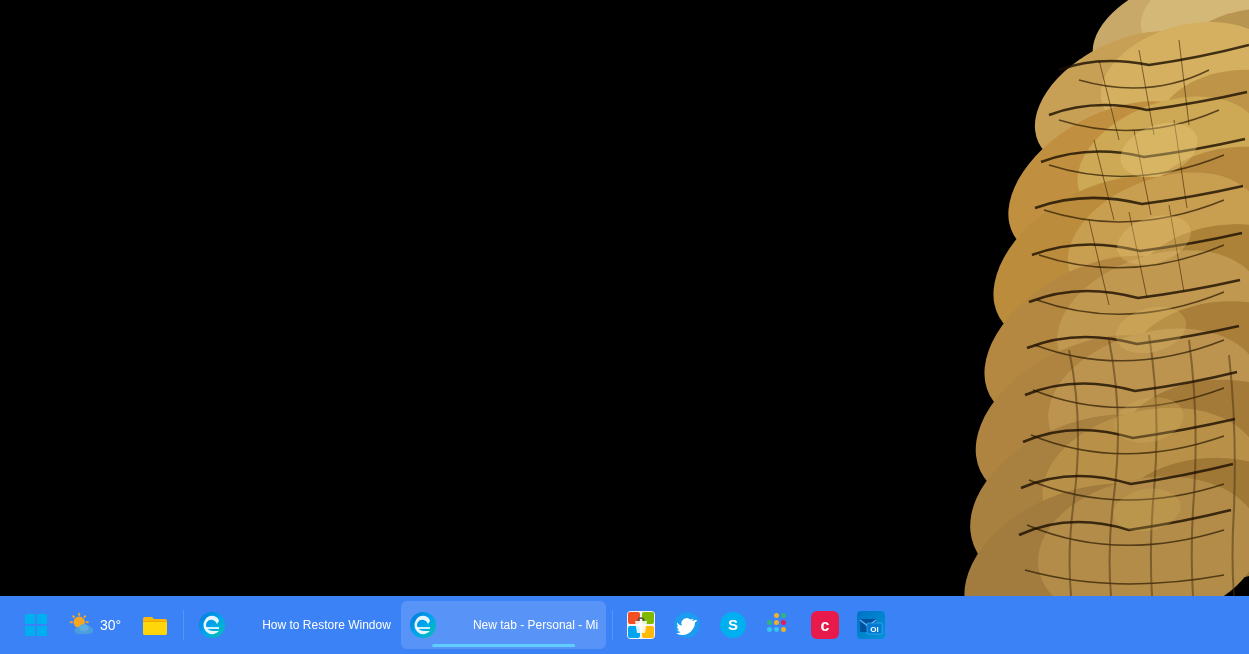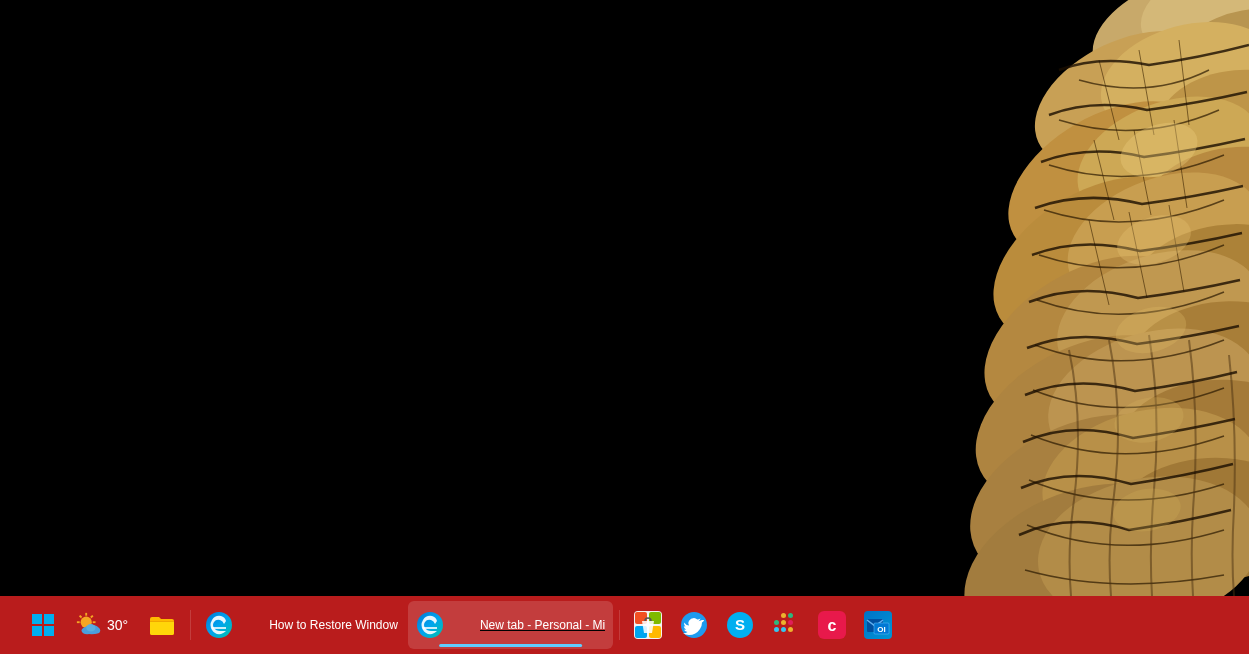--- a/index.html
+++ b/index.html
@@ -33,42 +33,41 @@
       height: 596px;
     }
 
     
     .taskbar {
       position: absolute;
       bottom: 0;
       left: 0;
       width: 1249px;
       height: 58px;
-      background: #b91c1c;
+      background: #3b82f6;
       display: flex;
       align-items: center;
-      padding: 0 23px;
+      padding: 0 16px;
       gap: 2px;
     }
 
     .taskbar-item {
       display: flex;
       align-items: center;
       height: 48px;
       border-radius: 6px;
       padding: 0 8px;
       cursor: pointer;
       position: relative;
       gap: 8px;
       flex-shrink: 0;
     }
 
     .taskbar-item.active {
       background: rgba(255,255,255,0.15);
-      text-decoration: underline;
     }
 
     .taskbar-item.active::after {
       content: '';
       position: absolute;
       bottom: 2px;
       left: 50%;
       transform: translateX(-50%);
       width: 70%;
       height: 3px;

